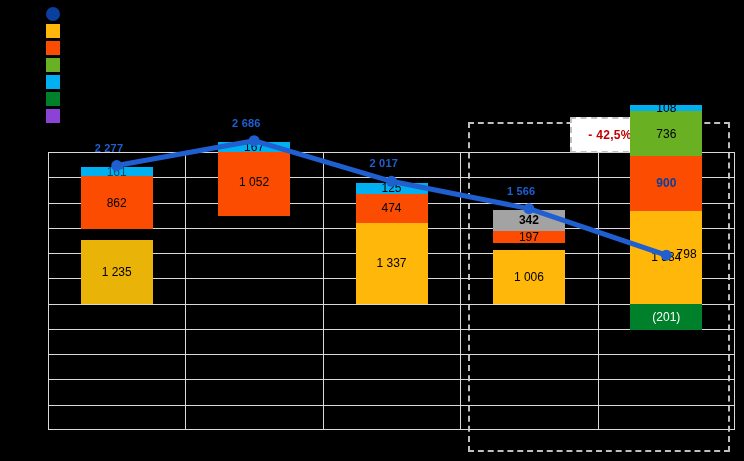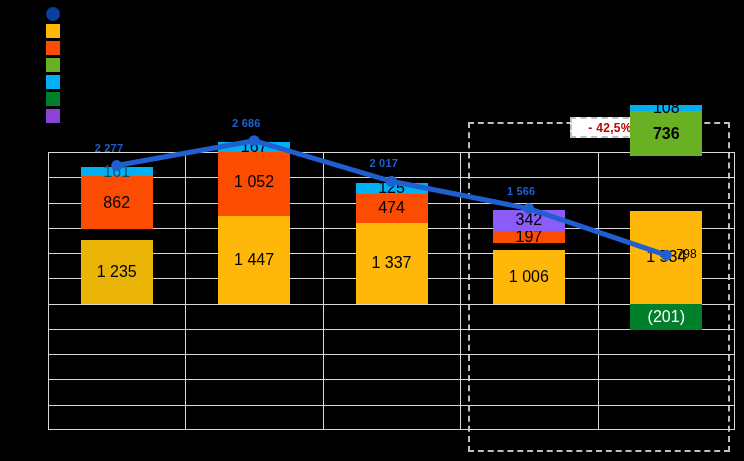--- a/index.html
+++ b/index.html
@@ -17,30 +17,30 @@
   #plot{position:absolute;left:48px;top:152px;width:687px;height:278px;}
   .hline{position:absolute;left:0;width:100%;height:1px;background:#d9d9d9;}
   .vline{position:absolute;top:0;height:100%;width:1px;background:#d9d9d9;}
   #plot .frame{position:absolute;inset:0;border:1px solid #d9d9d9;box-sizing:border-box;}
 
   
   #highlight-box{position:absolute;left:468px;top:122px;width:262px;height:330px;
                  border:2px dashed #bfbfbf;box-sizing:border-box;}
 
   
-  #callout{position:absolute;left:570px;top:117px;width:80px;height:21px;
+  #callout{position:absolute;left:570px;top:117px;width:80px;height:36px;
            background:#ffffff;border:2px dashed #bfbfbf;box-sizing:border-box;
            display:flex;align-items:center;justify-content:center;}
   #callout span{color:#c00000;font-size:12px;font-weight:bold;letter-spacing:.3px;}
 
   
   .bar-group{position:absolute;bottom:0;}
   .seg{position:absolute;left:0;width:100%;display:flex;align-items:center;
        justify-content:center;box-sizing:border-box;}
-  .seg span{font-size:16px;line-height:1;white-space:nowrap;}
+  .seg span{font-size:12px;line-height:1;white-space:nowrap;}
 
   
   #line-layer{position:absolute;left:0;top:0;width:744px;height:461px;
               pointer-events:none;}
   .pt-label{position:absolute;color:#1f5fd0;font-size:11px;font-weight:bold;
             white-space:nowrap;letter-spacing:.2px;}
 </style>
 </head>
 <body>
 
@@ -105,23 +105,20 @@
           <span style="color: rgb(0, 0, 0);">1 235</span>
         </div>
         <div class="seg" style="height: 52.2842px; bottom: 201.272px; background: rgb(252, 76, 2);">
           <span style="color: rgb(0, 0, 0);">862</span>
         </div>
         <div class="seg" style="height: 9.76538px; bottom: 253.556px; background: rgb(0, 176, 240);">
           <span style="color: #0c4a6e;">161</span>
         </div>
       </div>
       <div class="bar-group" style="left: 170.1px; width: 72px; height: 278px; bottom: 0px;">
-        <div class="seg" style="height: 87.7671px; bottom: 126.364px; background: rgb(255, 183, 9);">
-          <span style="color: rgb(0, 0, 0);">1 447</span>
-        </div>
         <div class="seg" style="height: 67px; bottom: 214.131px; background: rgb(252, 76, 2);">
           <span style="color: rgb(0, 0, 0);">1 052</span>
         </div>
         <div class="seg" style="height: 10.1293px; bottom: 277.939px; background: rgb(0, 176, 240);">
           <span style="color: rgb(0, 0, 0);">167</span>
         </div>
       </div>
       <div class="bar-group" style="left: 307.5px; width: 72px; height: 278px; bottom: 0px;">
         <div class="seg" style="height: 81.0951px; bottom: 126.364px; background: rgb(255, 183, 9);">
           <span style="color: rgb(0, 0, 0);">1 337</span>
@@ -133,30 +130,33 @@
           <span style="color: rgb(0, 0, 0);">125</span>
         </div>
       </div>
       <div class="bar-group" style="left: 444.9px; width: 72px; height: 278px; bottom: 0px;">
         <div class="seg" style="height: 54px; bottom: 126.364px; background: rgb(255, 183, 9);">
           <span style="color: rgb(0, 0, 0);">1 006</span>
         </div>
         <div class="seg" style="height: 11.9489px; bottom: 187.382px; background: rgb(252, 76, 2);">
           <span style="color: rgb(0, 0, 0);">197</span>
         </div>
-        <div class="seg" style="height: 20.7439px; bottom: 199.331px; background: #8b5cf6;">
+        <div class="seg" style="height: 20.7439px; bottom: 199.331px; background: #a3a3a3; font-weight: bold;">
           <span style="color: rgb(0, 0, 0);">342</span>
         </div>
       </div>
       <div class="bar-group" style="left: 582.3px; width: 72px; height: 278px; bottom: 0px;">
         <div class="seg" style="height: 93.0441px; bottom: 126.364px; background: rgb(255, 183, 9);">
           <span style="color: rgb(0, 0, 0);">1 534</span>
         </div>
+        <div class="seg" style="height: 54.5891px; bottom: 219.408px; background: rgb(252, 76, 2);">
+          <span style="color: rgb(11, 63, 158); font-weight: bold;">900</span>
+        </div>
         <div class="seg" style="height: 44.6417px; bottom: 273.997px; background: rgb(106, 176, 35);">
-          <span style="color: rgb(0, 0, 0); font-weight: bold;">736</span>
+          <span style="color: rgb(0, 0, 0);">736</span>
         </div>
         <div class="seg" style="height: 6.55069px; bottom: 318.639px; background: rgb(0, 176, 240);">
           <span style="color: rgb(0, 0, 0);">108</span>
         </div>
         <div class="seg" style="height: 26px; top: 151.636px; background: rgb(0, 128, 43);">
           <span style="color: rgb(255, 255, 255);">(201)</span>
         </div>
       </div>
     </div>
 </div>

